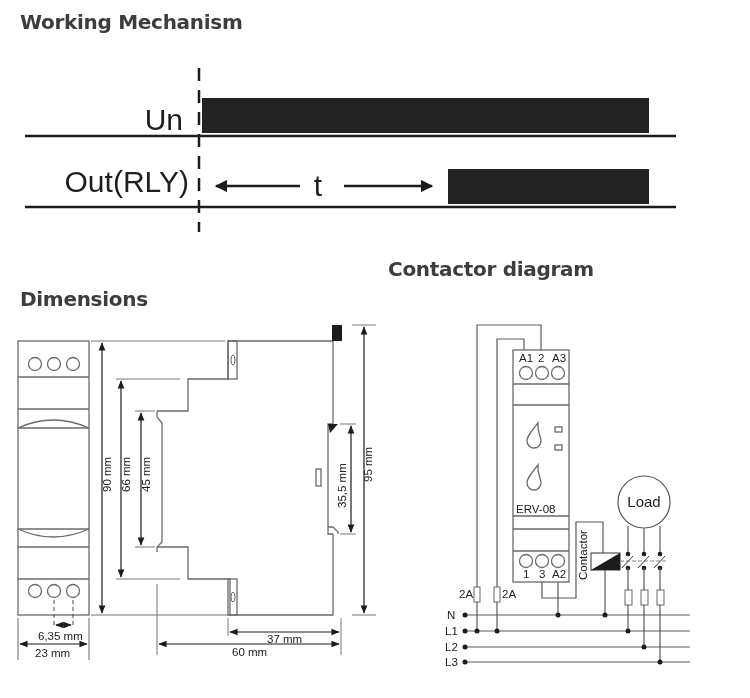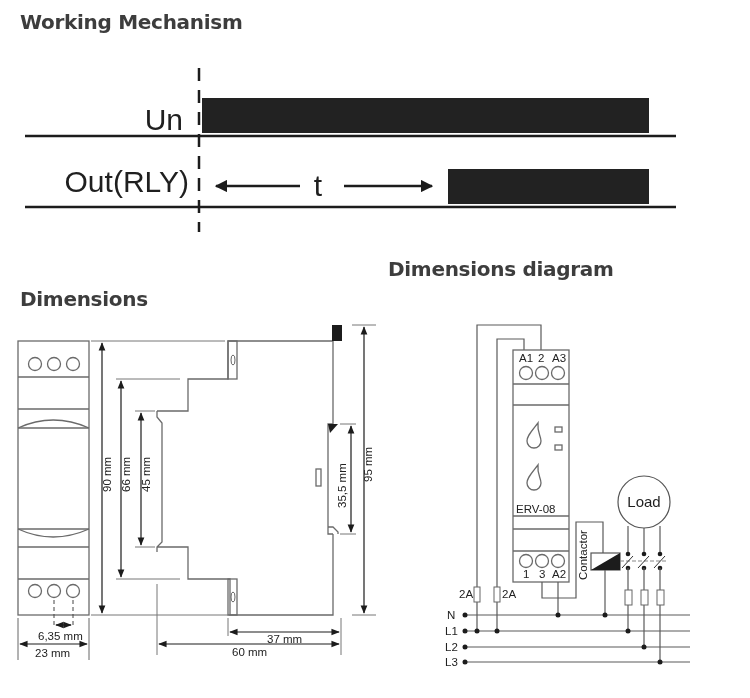--- a/index.html
+++ b/index.html
@@ -12,21 +12,21 @@
   .t-label { font-family: "Liberation Sans", sans-serif; fill: #1f1f1f; }
   .dim-text { font-family: "Liberation Sans", sans-serif; font-size: 11.5px; fill: #222; }
   .wire { stroke: #5a5a5a; stroke-width: 1.2; fill: none; }
   .outline { stroke: #6a6a6a; stroke-width: 1.3; fill: none; }
 </style>
 </head>
 <body>
 
 <h1 id="h-working" class="heading">Working Mechanism</h1>
 <h1 id="h-dimensions" class="heading">Dimensions</h1>
-<h1 id="h-connection" class="heading">Dimensions diagram</h1>
+<h1 id="h-connection" class="heading">Contactor diagram</h1>
 
 <svg width="750" height="698" viewBox="0 0 750 698">
   <defs>
     <marker id="arrowEnd" viewBox="0 0 10 10" refX="9" refY="5" markerWidth="7" markerHeight="7" orient="auto-start-reverse">
       <path d="M0,1 L10,5 L0,9 z" fill="#1c1c1c"></path>
     </marker>
     <marker id="arrowBig" viewBox="0 0 10 10" refX="9" refY="5" markerWidth="5" markerHeight="5" orient="auto-start-reverse">
       <path d="M0,0 L10,5 L0,10 z" fill="#1c1c1c"></path>
     </marker>
   </defs>

